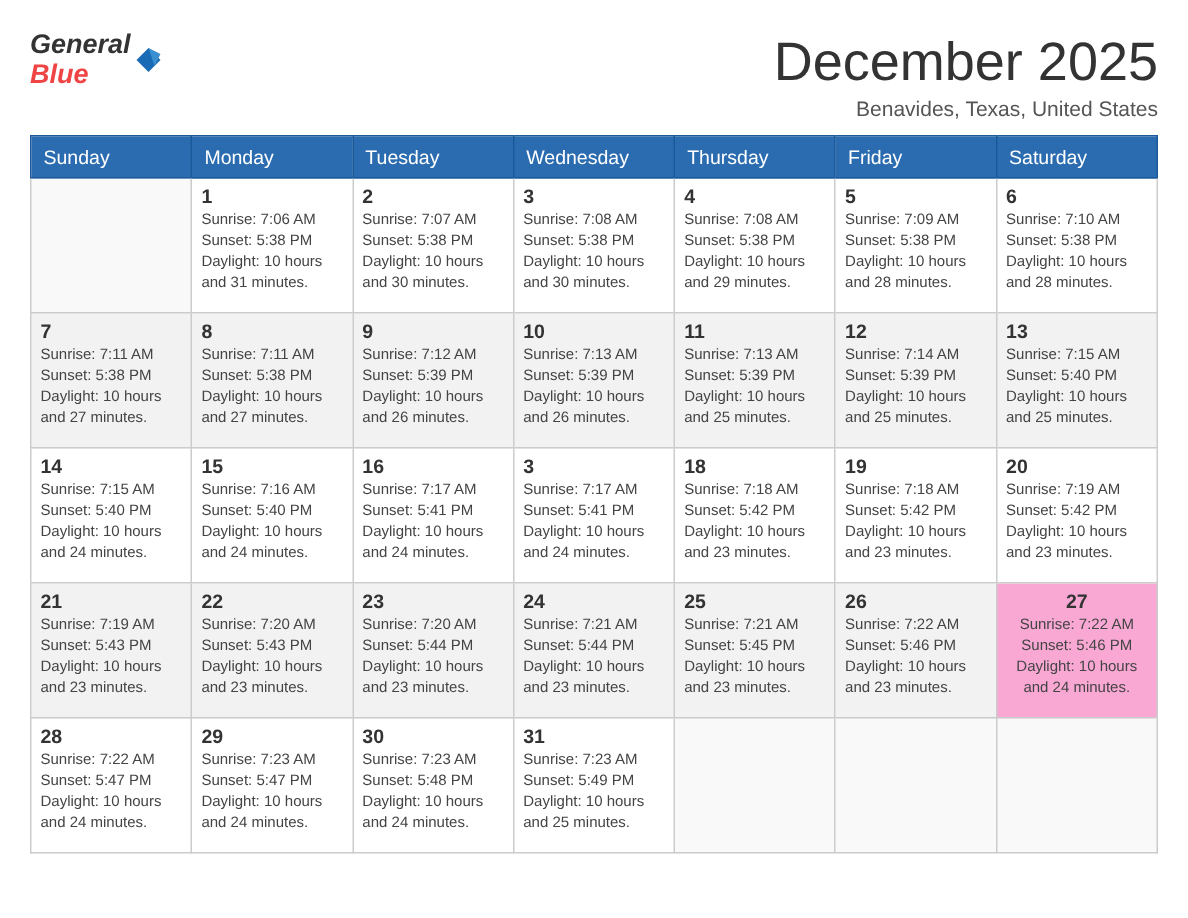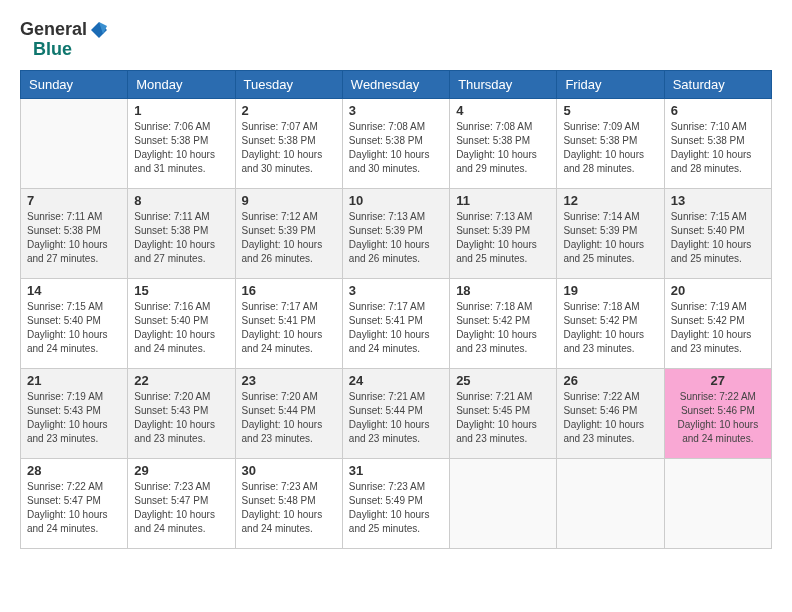--- a/index.html
+++ b/index.html
@@ -11,31 +11,32 @@
       padding: 20px;
     }
     .header {
       display: flex;
       justify-content: space-between;
       align-items: flex-start;
       margin-bottom: 10px;
     }
     .logo {
       display: flex;
-      align-items: flex-start;
+      align-items: center;
+      font-style: italic;
     }
     .logo-text {
       display: flex;
       flex-direction: column;
       font-size: 18px;
       font-weight: bold;
       line-height: 1.1;
     }
     .logo-general { color: #333; }
-    .logo-blue { color: #0f766e; margin-left: 13px; }
+    .logo-blue { color: #ef4444; }
     .logo-icon {
       width: 20px;
       height: 20px;
       margin-left: 2px;
     }
     .title-section {
       text-align: right;
     }
     .month-title {
       font-size: 36px;
@@ -92,20 +93,24 @@
   <div class="logo">
     <div class="logo-text">
       <span class="logo-general">General</span>
       <span class="logo-blue">Blue</span>
     </div>
     <svg class="logo-icon" viewBox="0 0 20 20">
       <polygon points="10,2 18,10 10,18 2,10" fill="#1a6bb5"></polygon>
       <polygon points="10,2 18,6 14,14" fill="#3a8fd0"></polygon>
     </svg>
   </div>
+  <div class="title-section">
+    <div class="month-title">December 2025</div>
+    <div class="location">Benavides, Texas, United States</div>
+  </div>
 </div>
 
 <table class="calendar">
   <thead>
     <tr>
     <th>Sunday</th>
         <th>Monday</th>
         <th>Tuesday</th>
         <th>Wednesday</th>
         <th>Thursday</th>

